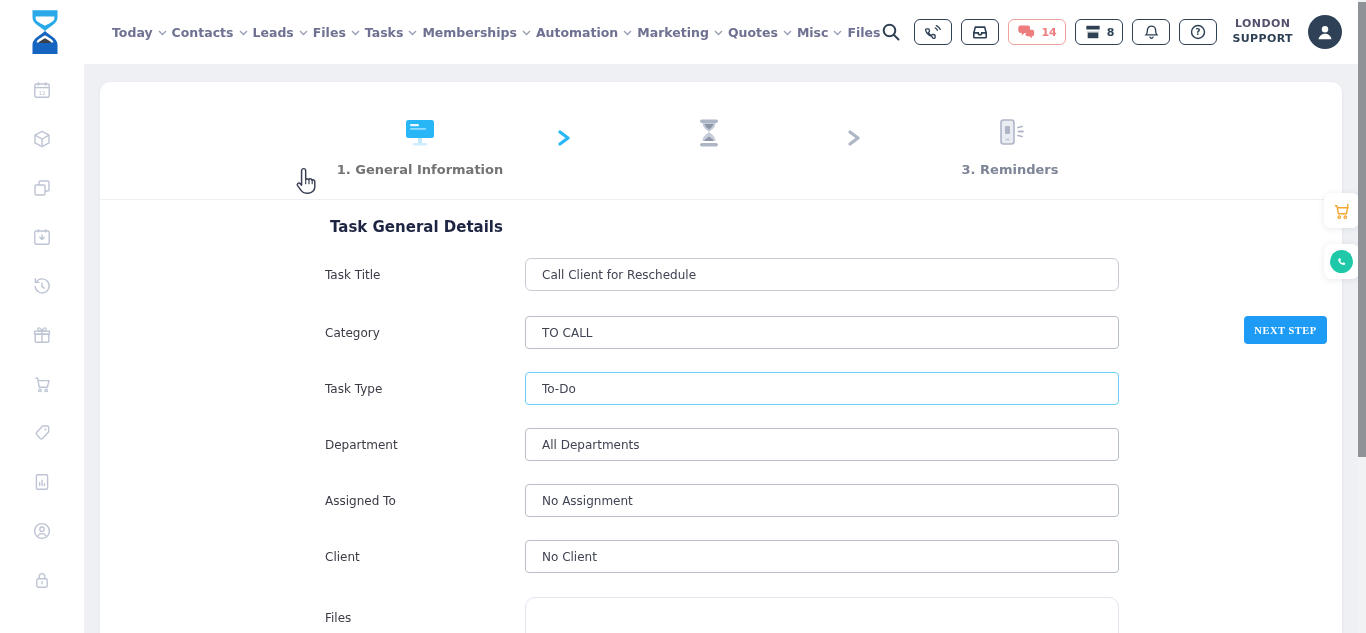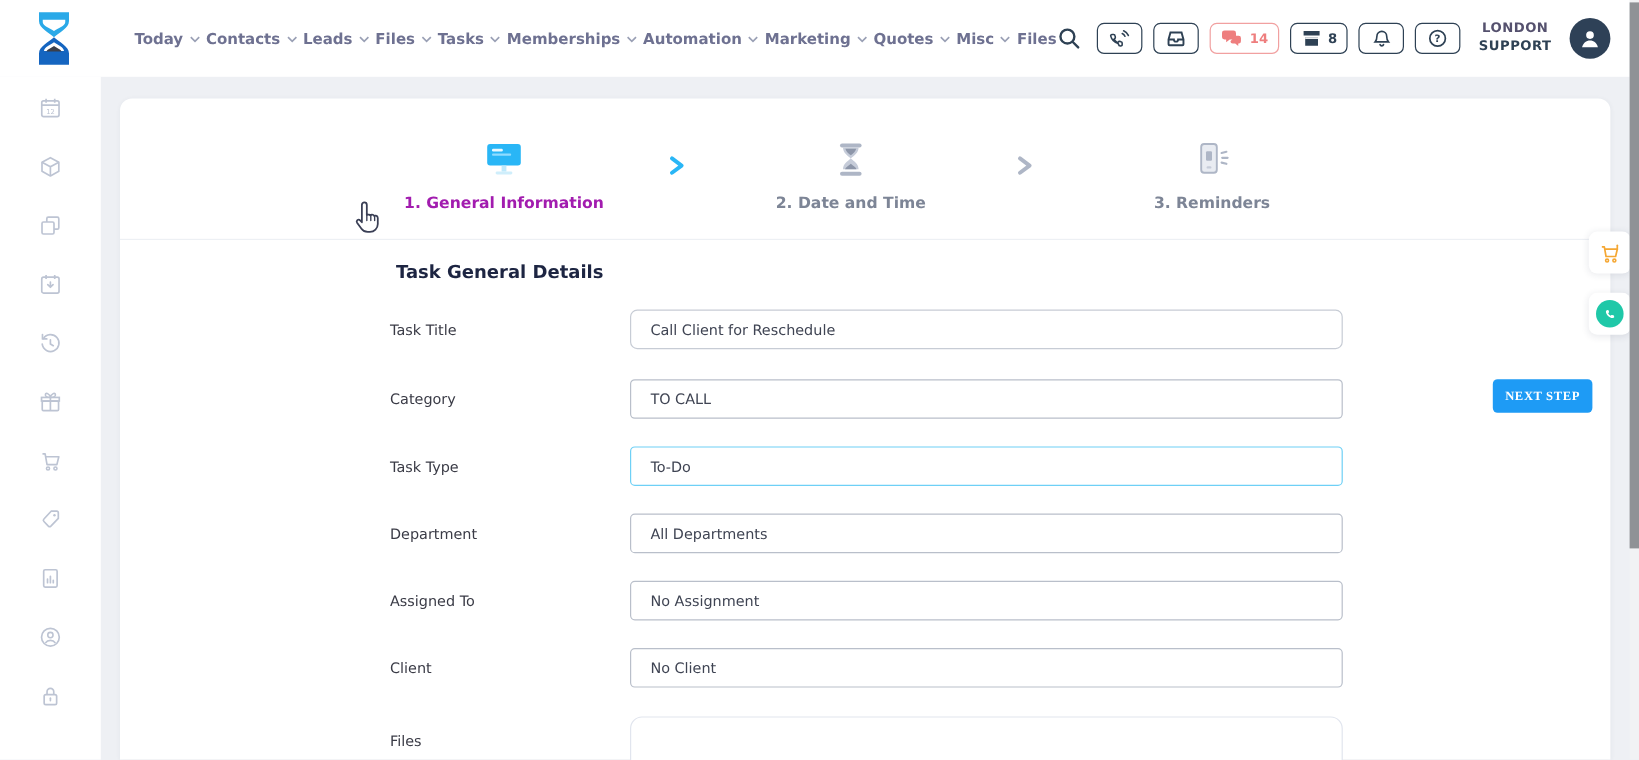--- a/index.html
+++ b/index.html
@@ -37,21 +37,21 @@
   
   .main-bg { position:absolute; left:84px; top:64px; width:1282px; height:569px; background:#eef0f4; }
   .card { position:absolute; left:100px; top:82px; width:1242px; height:551px;
     background:#ffffff; border-radius:10px 10px 0 0; box-shadow:0 1px 4px rgba(40,50,80,.05); }
 
   
   .wizard { position:absolute; left:0; top:0; width:100%; height:118px; border-bottom:1px solid #edf0f4; }
   .step { position:absolute; width:240px; text-align:center; top:34px; cursor:pointer; }
   .step .icon { height:32px; display:flex; align-items:flex-end; justify-content:center; }
   .step .lbl { margin-top:14px; font-size:13px; font-weight:600; color:#7d8596; }
-  .step.active .lbl { color:#a21caf; }
+  .step.active .lbl { color:#737373; }
   .step1 { left:200px; } .step2 { left:489px; } .step3 { left:790px; }
   .step-arrow { position:absolute; top:48px; }
   .arrow1 { left:457px; } .arrow2 { left:747px; }
 
   
   .form-title { position:absolute; left:230px; top:136px; font-size:15px; font-weight:bold; color:#1d2542; }
   .frow { position:absolute; left:0; width:100%; height:33px; }
   .frow label { position:absolute; left:225px; top:50%; transform:translateY(-50%);
     font-size:12px; color:#3a3b46; font-weight:500; }
   .frow .ctl { position:absolute; left:425px; top:0; width:594px; height:33px;
@@ -302,21 +302,20 @@
     <div class="step step2">
       <div class="icon">
           <svg width="26" height="30" viewBox="0 0 26 30">
             <rect x="4" y="1.5" width="18" height="3.4" rx="1.7" fill="#aeb6c6"></rect>
             <rect x="4" y="25.1" width="18" height="3.4" rx="1.7" fill="#aeb6c6"></rect>
             <path d="M6.5 5h13c0 4.4-3.6 6.6-6.5 9 2.9 2.4 6.5 4.6 6.5 9h-13c0-4.4 3.6-6.6 6.5-9-2.9-2.4-6.5-4.6-6.5-9z" fill="#c6ccd9"></path>
             <path d="M8.5 6h9c-.6 2.6-2.6 4-4.5 5.4C11.1 10 9.1 8.6 8.5 6z" fill="#8d96a9"></path>
             <path d="M13 18.5c2 1.6 4.2 2.9 4.8 4.5H8.2c.6-1.6 2.8-2.9 4.8-4.5z" fill="#8d96a9"></path>
           </svg>
         </div>
-      <div class="lbl">2. Date and Time</div>
     </div>
     <svg class="step-arrow arrow2" width="14" height="16" viewBox="0 0 14 16">
         <polyline points="3,2 11,8 3,14" fill="none" stroke="#aeb6c6" stroke-width="3.2" stroke-linecap="round" stroke-linejoin="round"></polyline>
       </svg>
     <div class="step step3">
       <div class="icon">
           <svg width="32" height="30" viewBox="0 0 32 30">
             <rect x="7" y="2" width="13" height="24" rx="2.5" fill="#e9ecf2" stroke="#aeb6c6" stroke-width="1.6"></rect>
             <rect x="11" y="8" width="5" height="8" rx="1" fill="#aeb6c6"></rect>
             <rect x="11.5" y="20.5" width="4" height="2" rx="1" fill="#c6ccd9"></rect>

